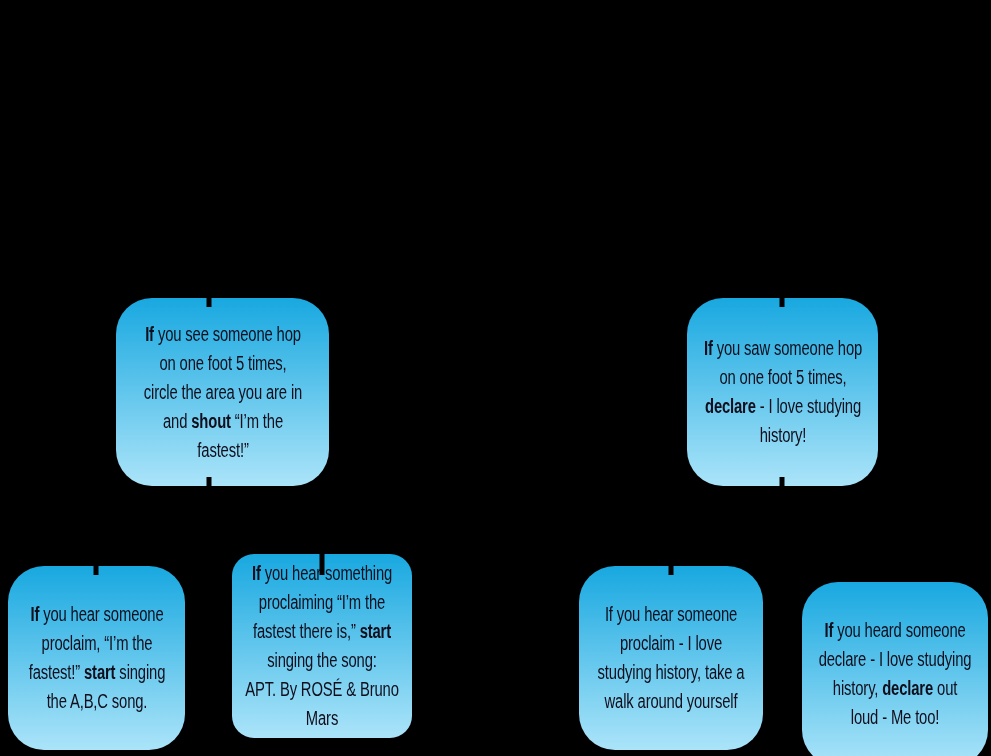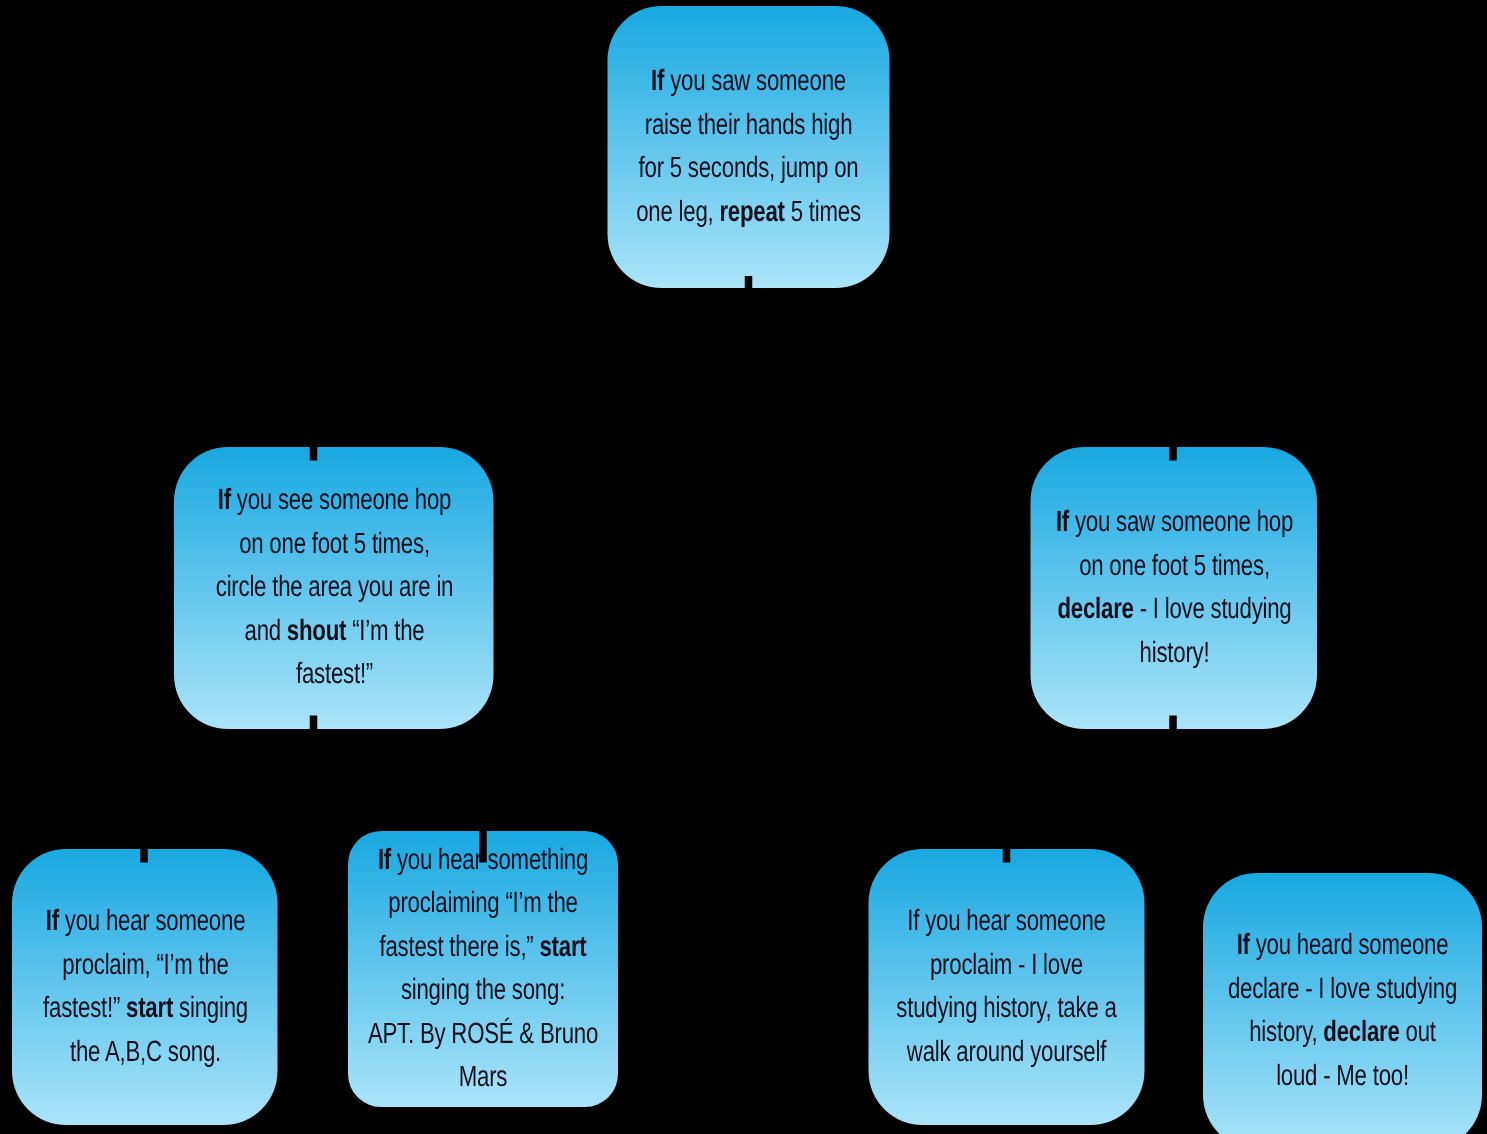--- a/index.html
+++ b/index.html
@@ -53,26 +53,20 @@
   .n4 { left: 8px;   top: 566px; width: 177px; height: 184px; }
   .n5 { left: 232px; top: 554px; width: 180px; height: 184px; border-radius: 22px; }
   .n6 { left: 579px; top: 566px; width: 184px; height: 184px; }
   .n7 { left: 802px; top: 566px; width: 186px; height: 184px; margin-top: 16px; }
 </style>
 </head>
 <body>
 
 <div class="canvas" style="--bg: #000000; --grad-top: #18a8e0; --grad-bottom: #abe4f9; --text-color: #0e0e1c;">
 
-  <div class="node n1">
-    <div class="node-text"><b>If</b> you saw someone
-raise their hands high
-for 5 seconds, jump on
-one leg, <b>repeat</b> 5 times</div>
-  </div>
 
   <div class="node n2">
     <div class="node-text"><b>If</b> you see someone hop
 on one foot 5 times,
 circle the area you are in
 and <b>shout</b> “I’m the
 fastest!”</div>
   </div>
 
   <div class="node n3">

